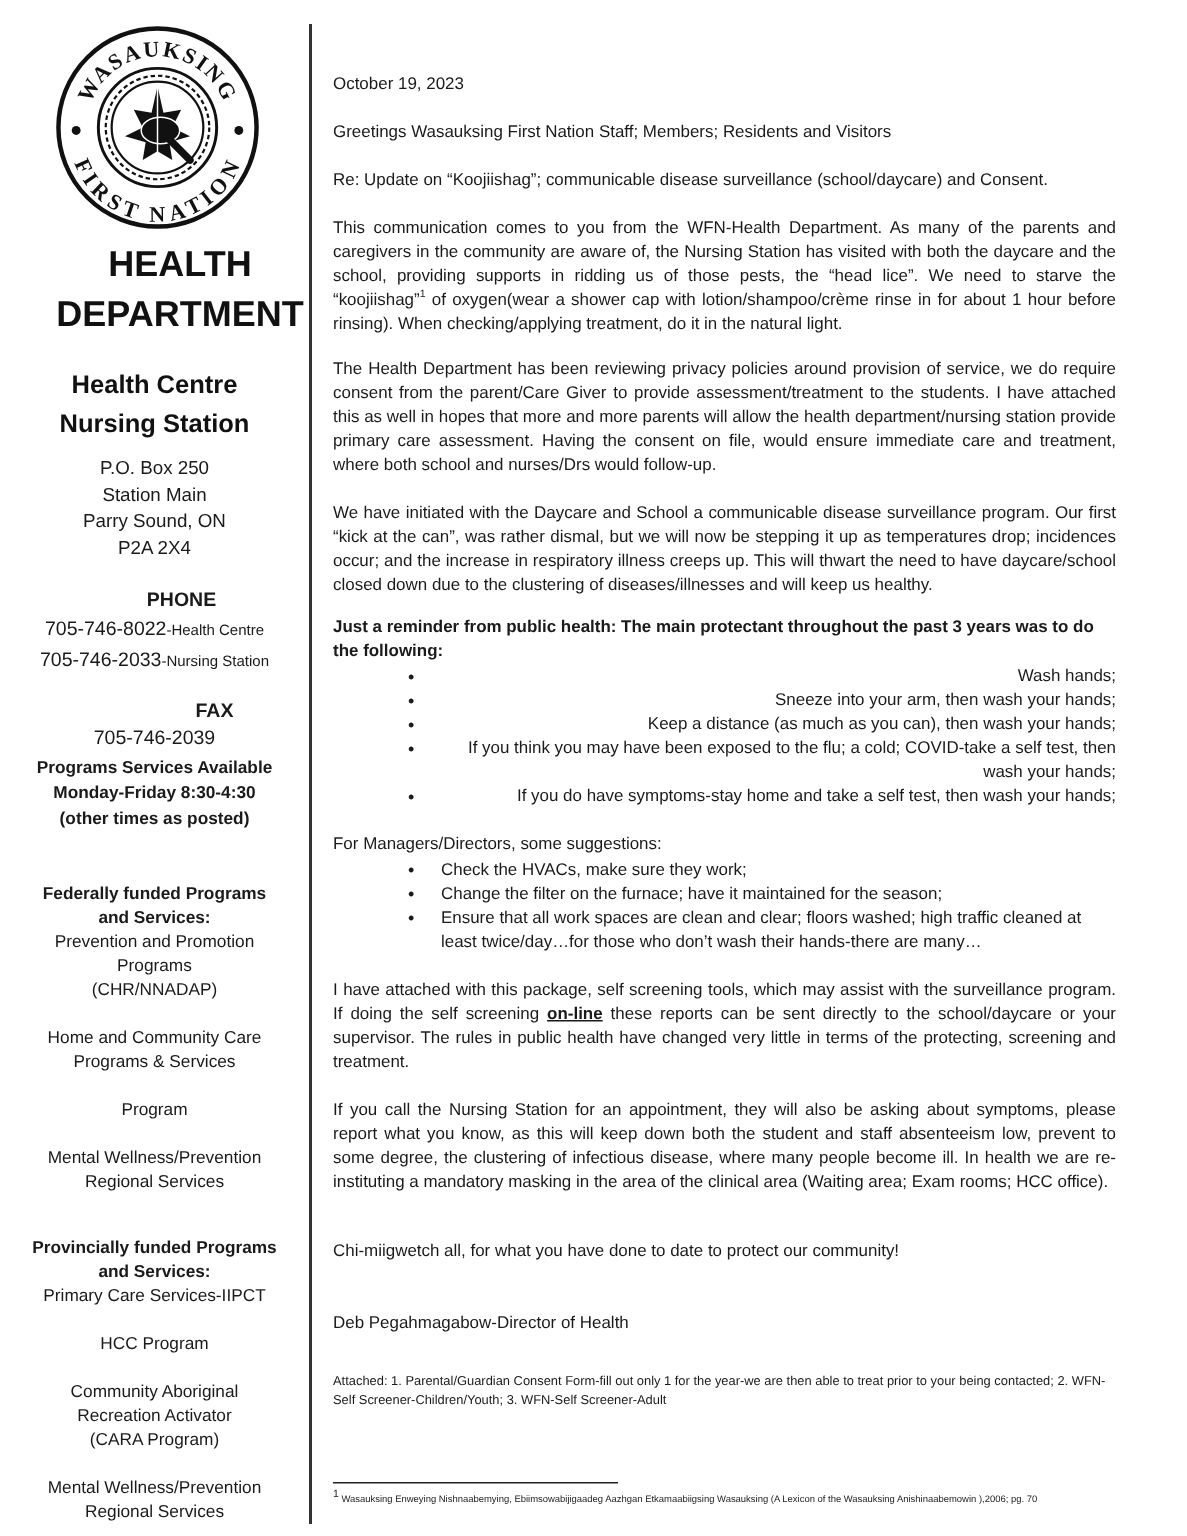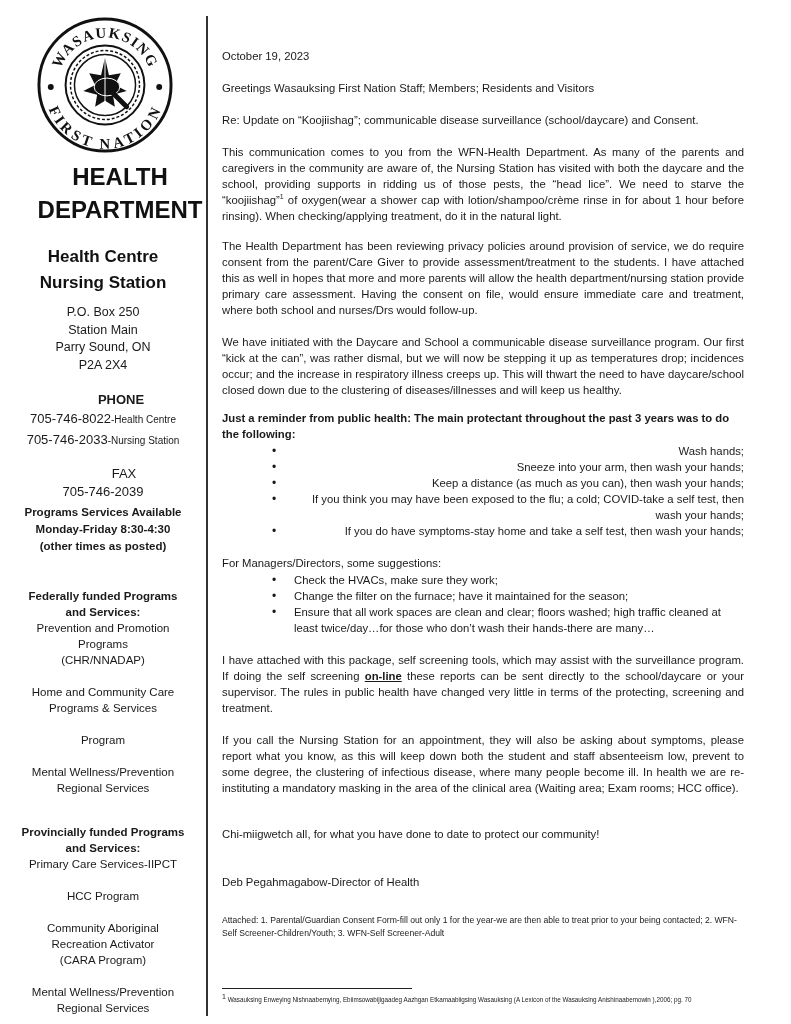--- a/index.html
+++ b/index.html
@@ -6,21 +6,21 @@
   body { width:791px; height:1024px; position:relative; overflow:hidden; font-family:"Liberation Sans", sans-serif; color:#1a1a1a; }
   .sidebar { position:absolute; left:0; top:0; width:206px; height:1024px; text-align:center; }
   .divider { position:absolute; left:206px; top:16px; width:2px; height:1000px; background:#333; }
   .logo { position:absolute; left:36px; top:16px; width:138px; height:138px; }
   .hd-title { position:absolute; left:0; width:240px; top:160px; font-size:24px; font-weight:bold; line-height:33px; color:#111; }
   .hc-title { position:absolute; left:0; width:206px; top:244px; font-size:17px; font-weight:bold; line-height:26px; color:#111; }
   .addr { position:absolute; left:0; width:206px; top:304px; font-size:12.5px; line-height:17.5px; }
   .phone-h { position:absolute; left:0; width:242px; top:392px; font-size:13px; font-weight:bold; }
   .phone { position:absolute; left:0; width:206px; font-size:13px; }
   .phone small { font-size:10px; }
-  .fax-h { position:absolute; left:0; width:248px; top:466px; font-size:13px; font-weight:normal; }
+  .fax-h { position:absolute; left:0; width:248px; top:466px; font-size:13px; font-weight:bold;padding-left:19px; }
   .fax { position:absolute; left:0; width:206px; top:484px; font-size:13px; }
   .hours { position:absolute; left:0; width:206px; top:504px; font-size:11.5px; font-weight:bold; line-height:17px; }
   .prog { position:absolute; left:0; width:206px; font-size:11.5px; line-height:16px; }
   .prog b { font-weight:bold;margin-left:25px; }
   .main { position:absolute; left:222px; top:0; width:522px; font-size:11.3px; line-height:16px; }
   .p { position:absolute; left:0; width:522px; margin:0; text-align:justify; }
   .p.left { text-align:left; }
   .bullets { position:absolute; left:0; width:522px; margin:0; padding:0; list-style:none; }
   .bullets li { position:relative; padding-left:72px; line-height:16px; }
   .bullets li::before { content:"\2022"; position:absolute; left:50px; top:0; font-size:12px; }

